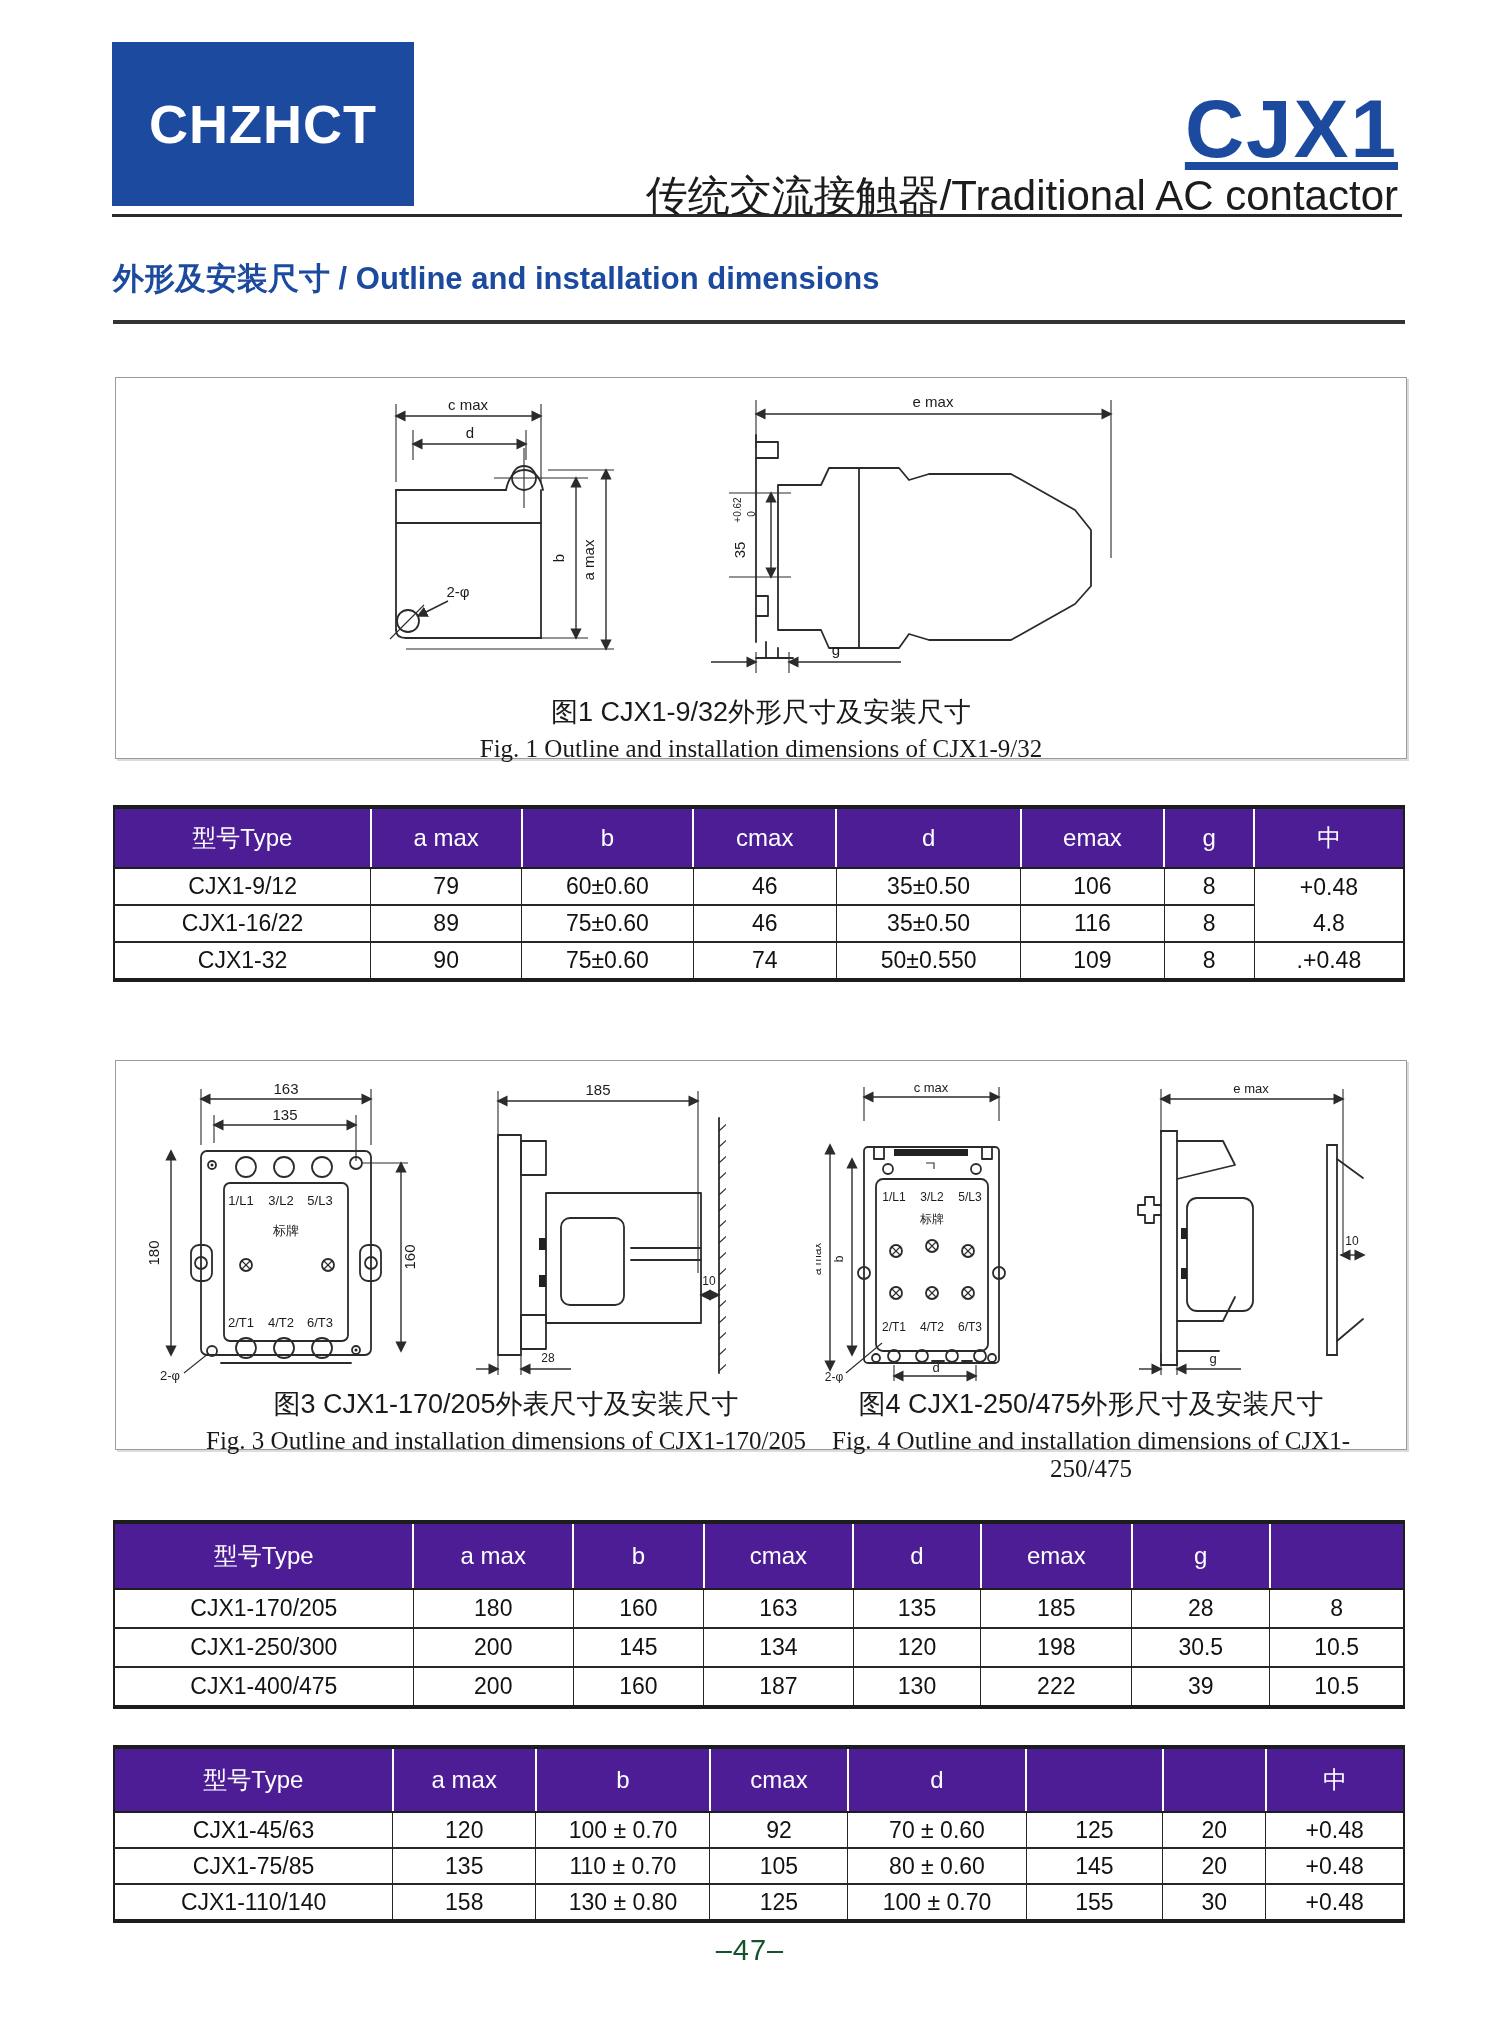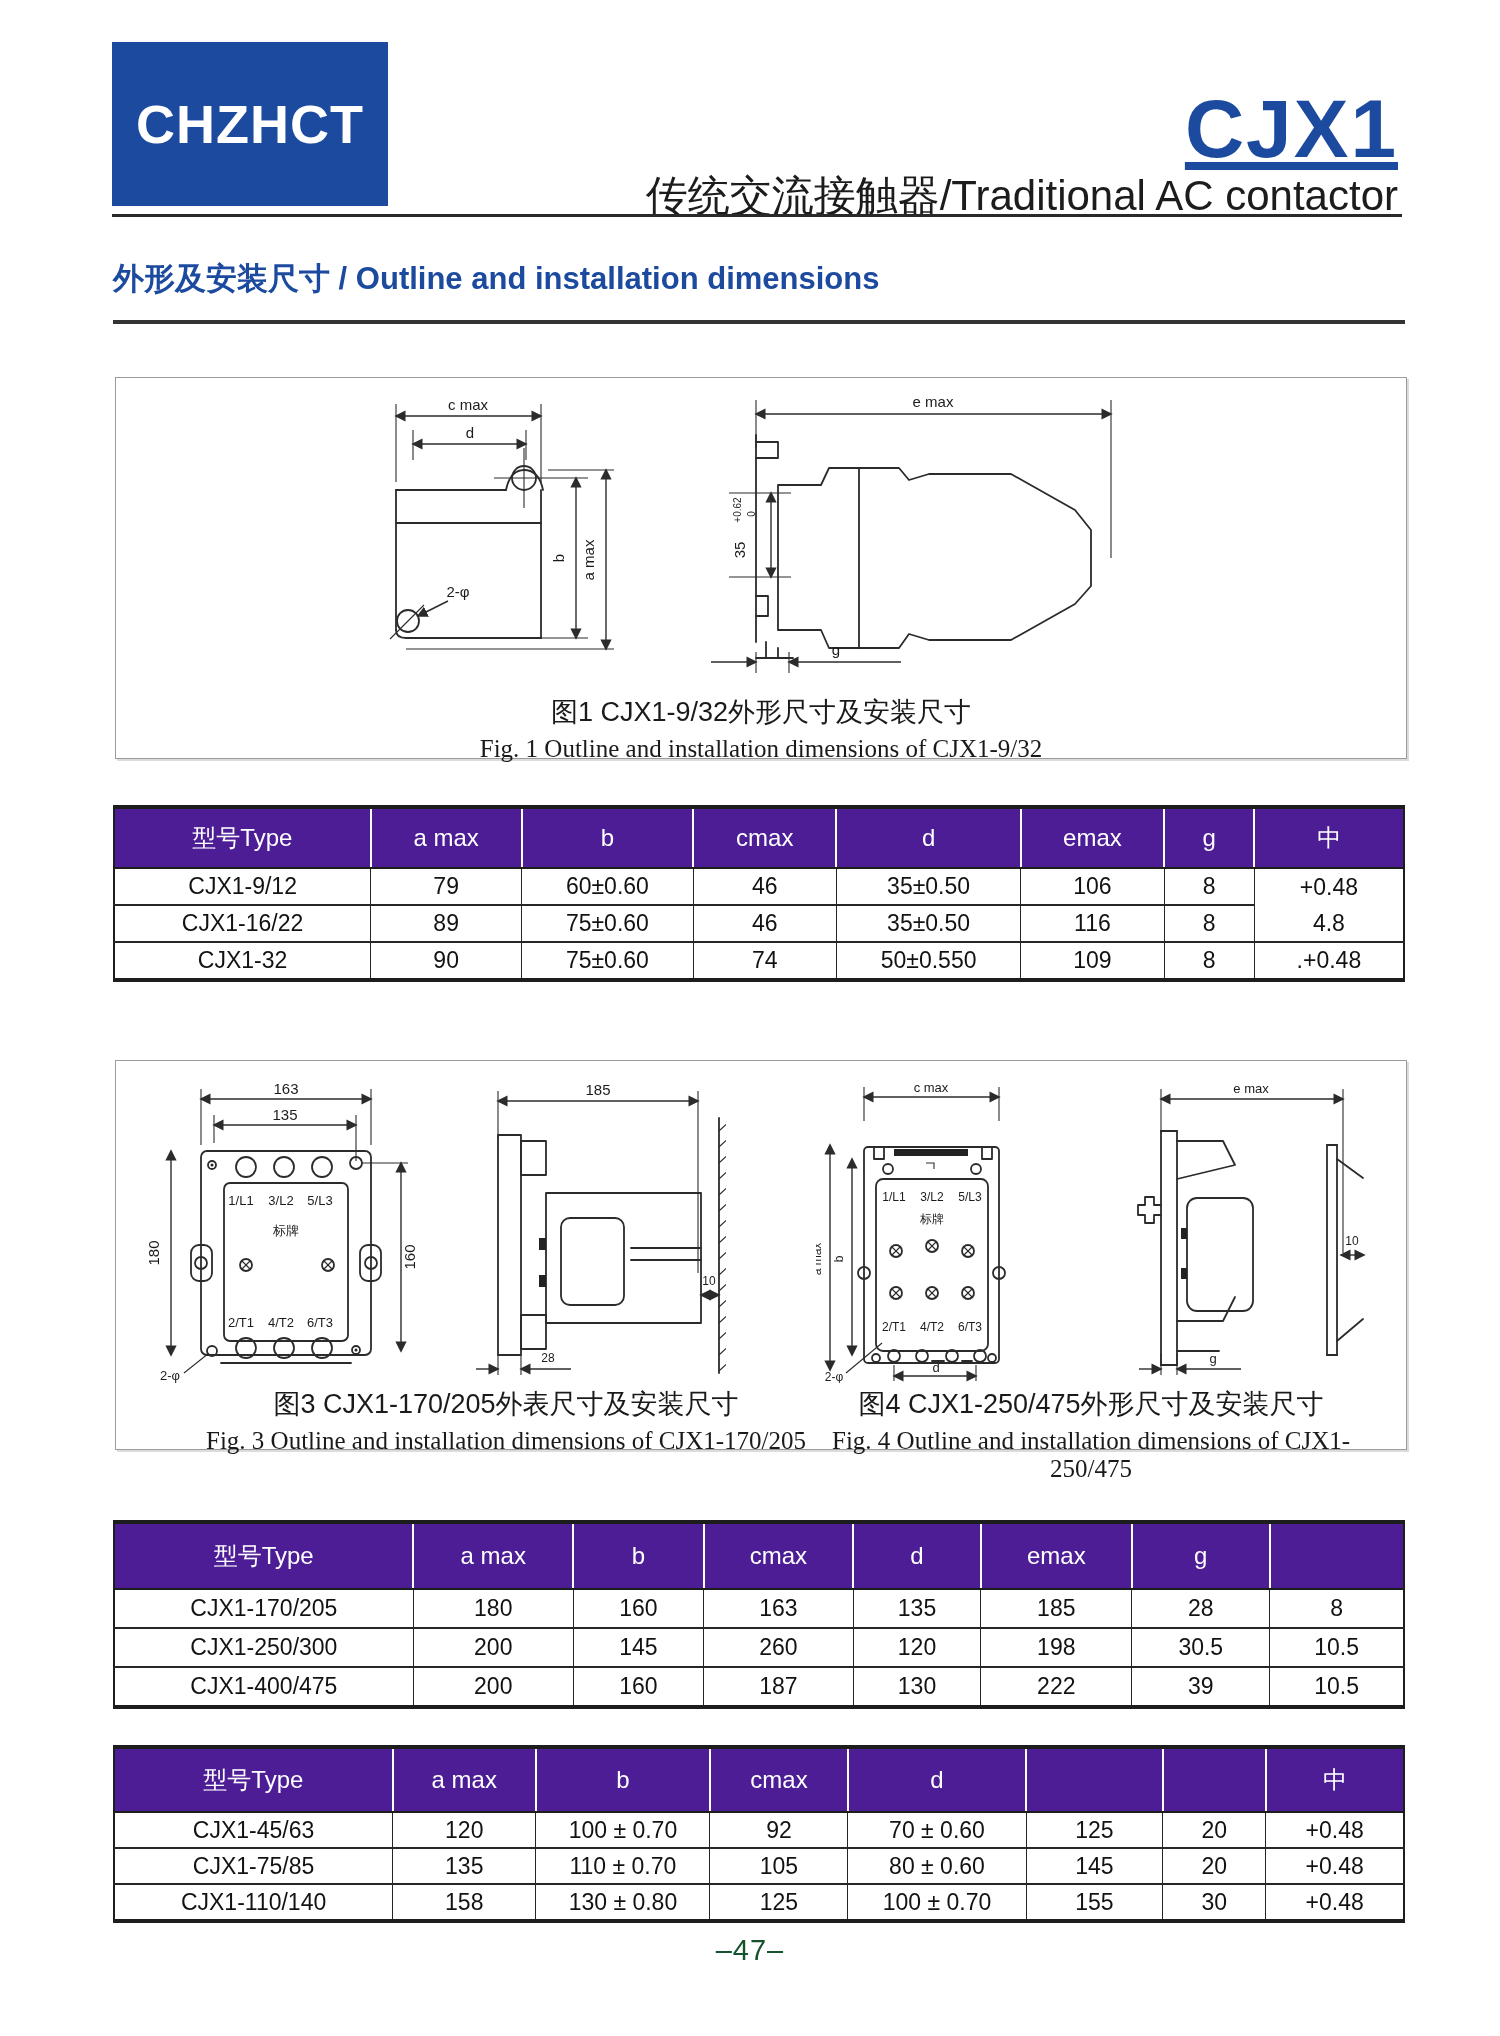--- a/index.html
+++ b/index.html
@@ -1,20 +1,20 @@
 <!DOCTYPE html>
 <html><head>
 <meta charset="utf-8">
 <style>
   html,body{margin:0;padding:0;background:#e8e8e8;}
   .page{position:relative;width:1500px;height:2036px;background:#ffffff;margin:0 auto;
         font-family:"Liberation Sans",sans-serif;overflow:hidden;}
 
   
-  .logo-box{position:absolute;left:112px;top:42px;width:276px;height:164px;background:#1B4A9F;
+  .logo-box{position:absolute;left:112px;top:42px;width:302px;height:164px;background:#1B4A9F;
             display:flex;align-items:center;justify-content:center;}
   .logo-text{color:#fff;font-size:54px;font-weight:bold;letter-spacing:1px;}
   .product-title{position:absolute;top:88px;right:102px;font-size:82px;font-weight:bold;
                  color:#1B4A9F;line-height:1;letter-spacing:2px;text-decoration:underline;}
   .subtitle{position:absolute;top:168px;right:102px;font-size:42px;color:#1c1c1c;}
   .rule{background:#2a2a2a;}
   .rule-header{position:absolute;left:112px;top:214px;width:1290px;height:3px;}
   .section-title{position:absolute;left:113px;top:258px;margin:0;font-size:31px;font-weight:bold;color:#1B4A9F;}
   .rule-section{position:absolute;left:113px;top:320px;width:1292px;height:4px;background:#333;}
 
@@ -487,21 +487,21 @@
           <td>163</td>
           <td>135</td>
           <td>185</td>
           <td>28</td>
           <td>8</td>
         </tr>
         <tr class="r1">
           <td>CJX1-250/300</td>
           <td>200</td>
           <td>145</td>
-          <td>260</td>
+          <td>134</td>
           <td>120</td>
           <td>198</td>
           <td>30.5</td>
           <td>10.5</td>
         </tr>
         <tr class="r2">
           <td>CJX1-400/475</td>
           <td>200</td>
           <td>160</td>
           <td>187</td>

